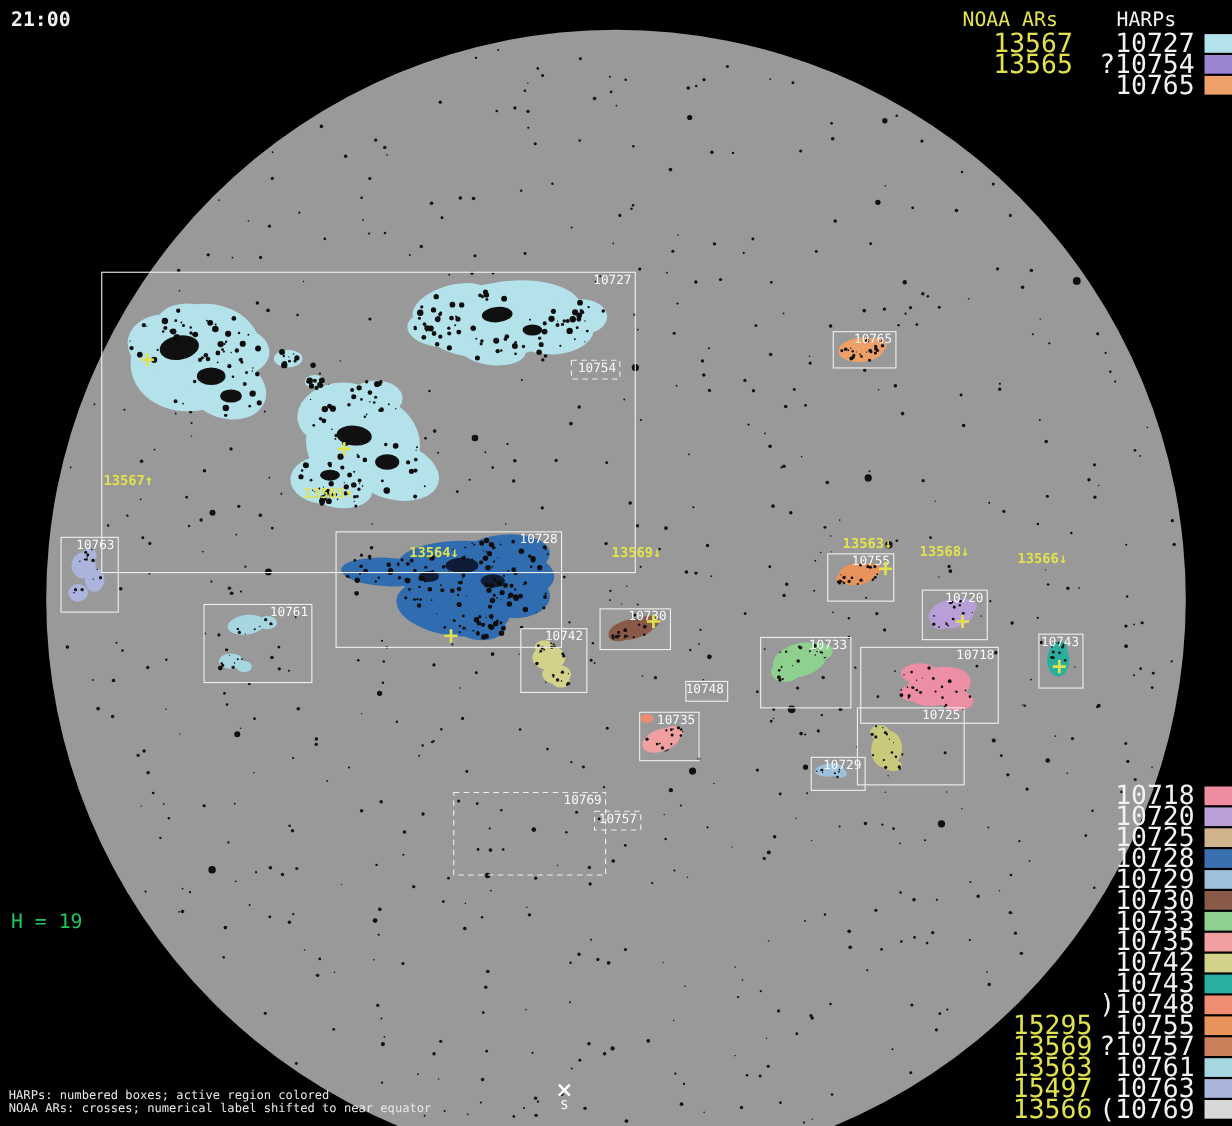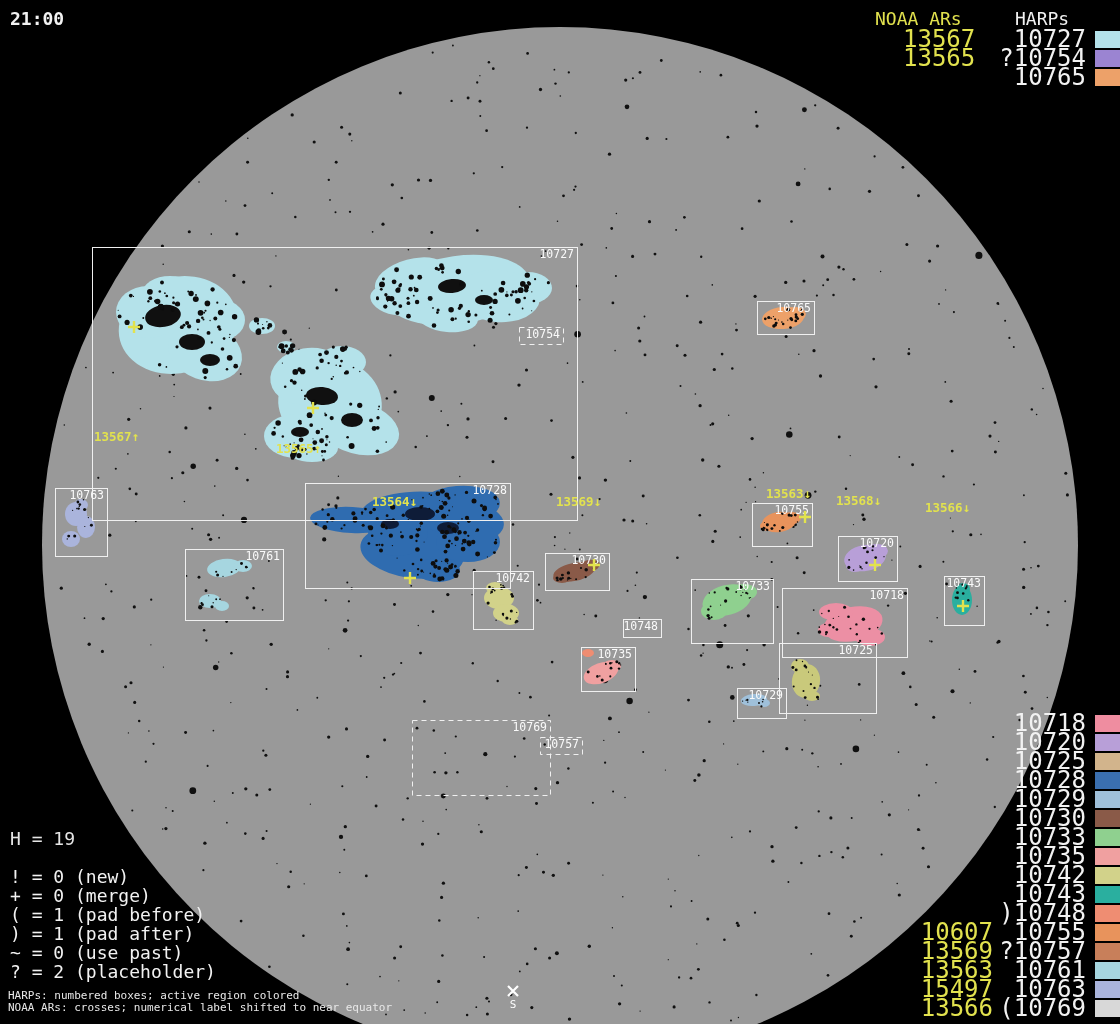--- a/index.html
+++ b/index.html
@@ -12,21 +12,21 @@
        line-height:20px;font-weight:700;letter-spacing:0;}
   .colhdr{position:absolute;top:9px;font-size:18px;line-height:19px;color:#f2f2f2;}
   .yellow{color:#e2e24e;}
   .legend-row{position:absolute;left:0;width:1052px;height:19px;
               font-size:24px;line-height:19px;color:#f2f2f2;}
   .noaa-cell{position:absolute;color:#e2e24e;}
   .noaa-top{left:903px;}
   .noaa-bottom{left:903px;width:90px;text-align:right;}
   .harp-cell{position:absolute;left:996px;width:90px;text-align:right;color:#f2f2f2;}
   .swatch{position:absolute;left:1095px;top:1px;width:25px;height:17px;}
-  .stats{position:absolute;left:10px;top:829px;color:#e5e5e5;font-size:18px;line-height:19px;}
+  .stats{position:absolute;left:10px;top:829px;color:#22c55e;font-size:18px;line-height:19px;}
   .flags{position:absolute;left:10px;top:867px;color:#f2f2f2;font-size:18px;line-height:19px;}
   .caption{position:absolute;left:8px;top:990px;color:#e8e8e8;font-size:11px;line-height:12px;}
 </style>
 </head>
 <body>
 
 <div class="screen">
 
   <svg id="disk-svg" width="1120" height="1024" viewBox="0 0 1120 1024">
       <rect x="0" y="0" width="1120" height="1024" fill="#000000"></rect>
@@ -1583,21 +1583,21 @@
       </div>
       <div class="legend-row" style="top: 885px;">
         <span class="harp-cell">10743</span>
         <span class="swatch" style="background: rgb(42, 175, 159);"></span>
       </div>
       <div class="legend-row" style="top: 904px;">
         <span class="harp-cell">)10748</span>
         <span class="swatch" style="background: rgb(239, 141, 114);"></span>
       </div>
       <div class="legend-row" style="top: 923px;">
-        <span class="noaa-cell noaa-bottom">10607</span>
+        <span class="noaa-cell noaa-bottom">15295</span>
         <span class="harp-cell">10755</span>
         <span class="swatch" style="background: rgb(232, 147, 92);"></span>
       </div>
       <div class="legend-row" style="top: 942px;">
         <span class="noaa-cell noaa-bottom">13569</span>
         <span class="harp-cell">?10757</span>
         <span class="swatch" style="background: rgb(200, 127, 90);"></span>
       </div>
       <div class="legend-row" style="top: 961px;">
         <span class="noaa-cell noaa-bottom">13563</span>
@@ -1610,26 +1610,18 @@
         <span class="swatch" style="background: rgb(170, 180, 220);"></span>
       </div>
       <div class="legend-row" style="top: 999px;">
         <span class="noaa-cell noaa-bottom">13566</span>
         <span class="harp-cell">(10769</span>
         <span class="swatch" style="background: rgb(216, 216, 216);"></span>
       </div>
     </div>
 
   <div class="stats">H = 19</div>
-  <div id="flags" class="flags">
-      <div>! = 0 (new)</div>
-      <div>+ = 0 (merge)</div>
-      <div>( = 1 (pad before)</div>
-      <div>) = 1 (pad after)</div>
-      <div>~ = 0 (use past)</div>
-      <div>? = 2 (placeholder)</div>
-    </div>
 
   <div class="caption">
     <div>HARPs: numbered boxes; active region colored</div>
     <div>NOAA ARs: crosses; numerical label shifted to near equator</div>
   </div>
 </div>
 
 </body></html>

